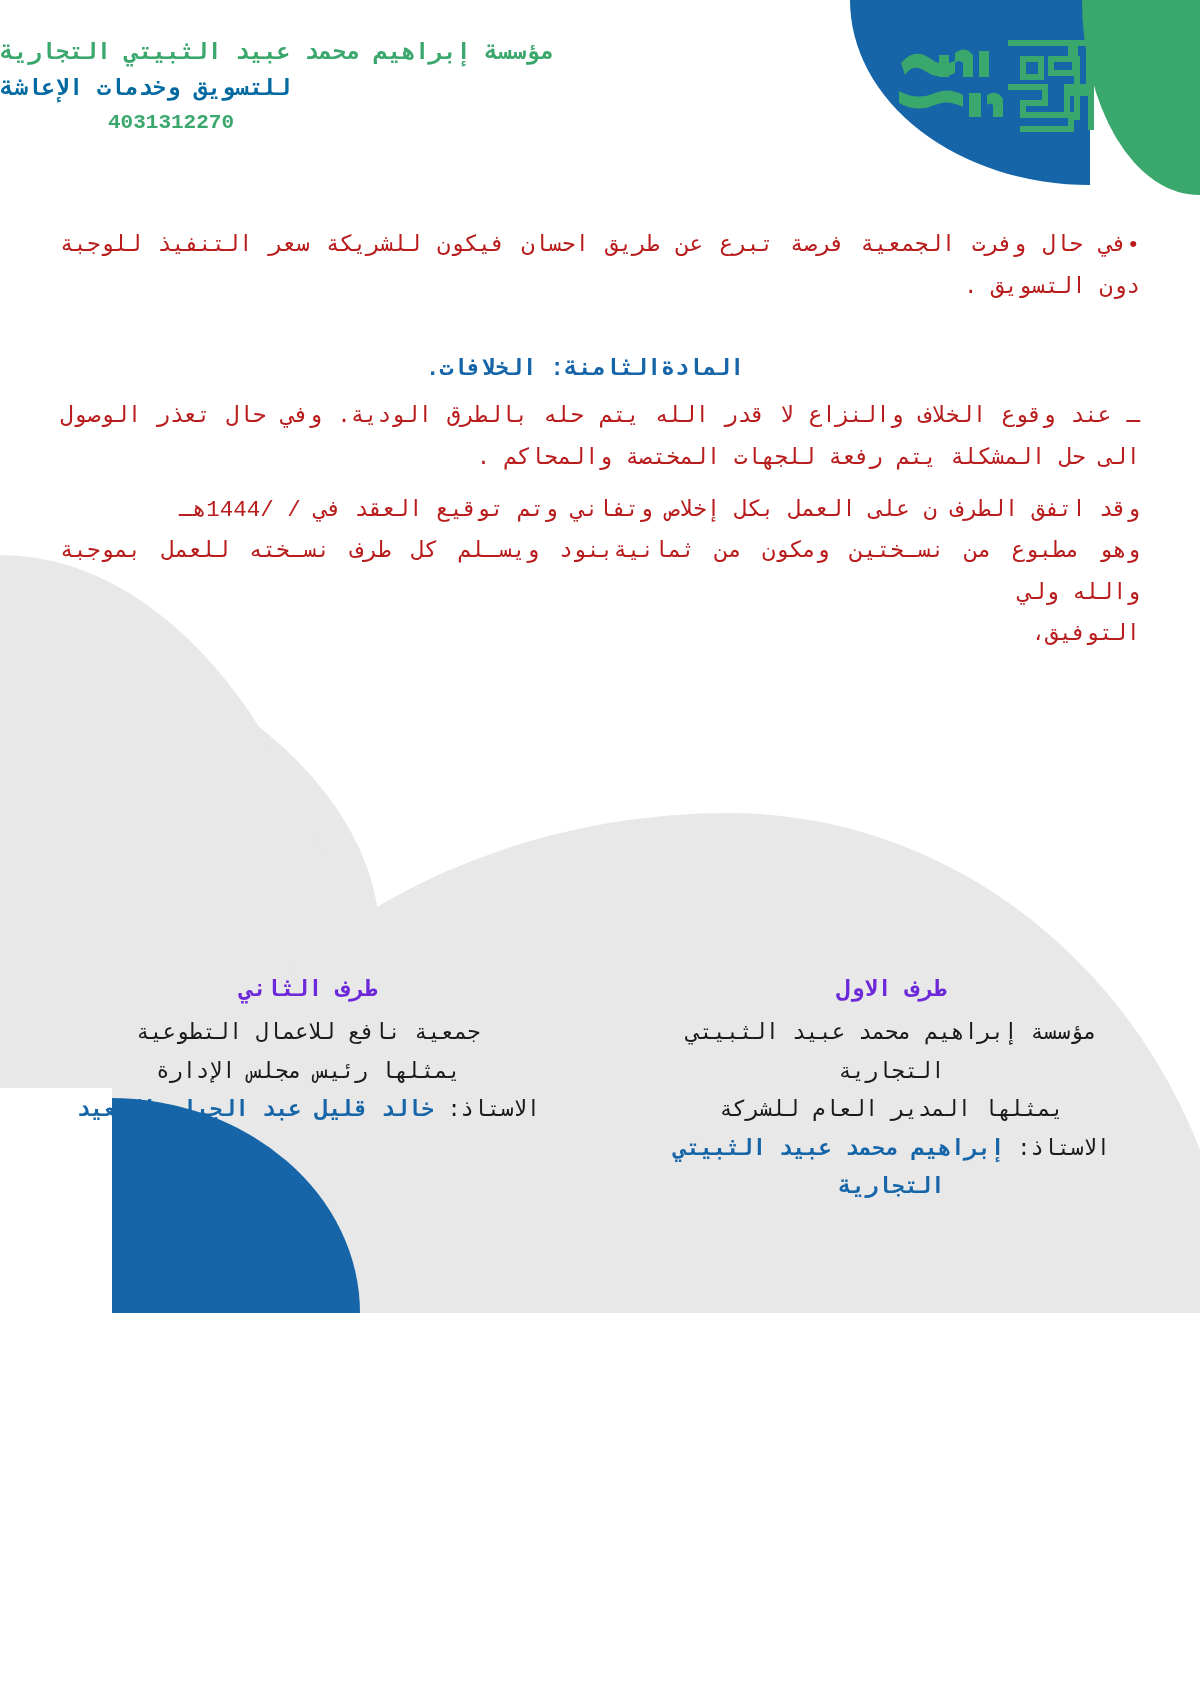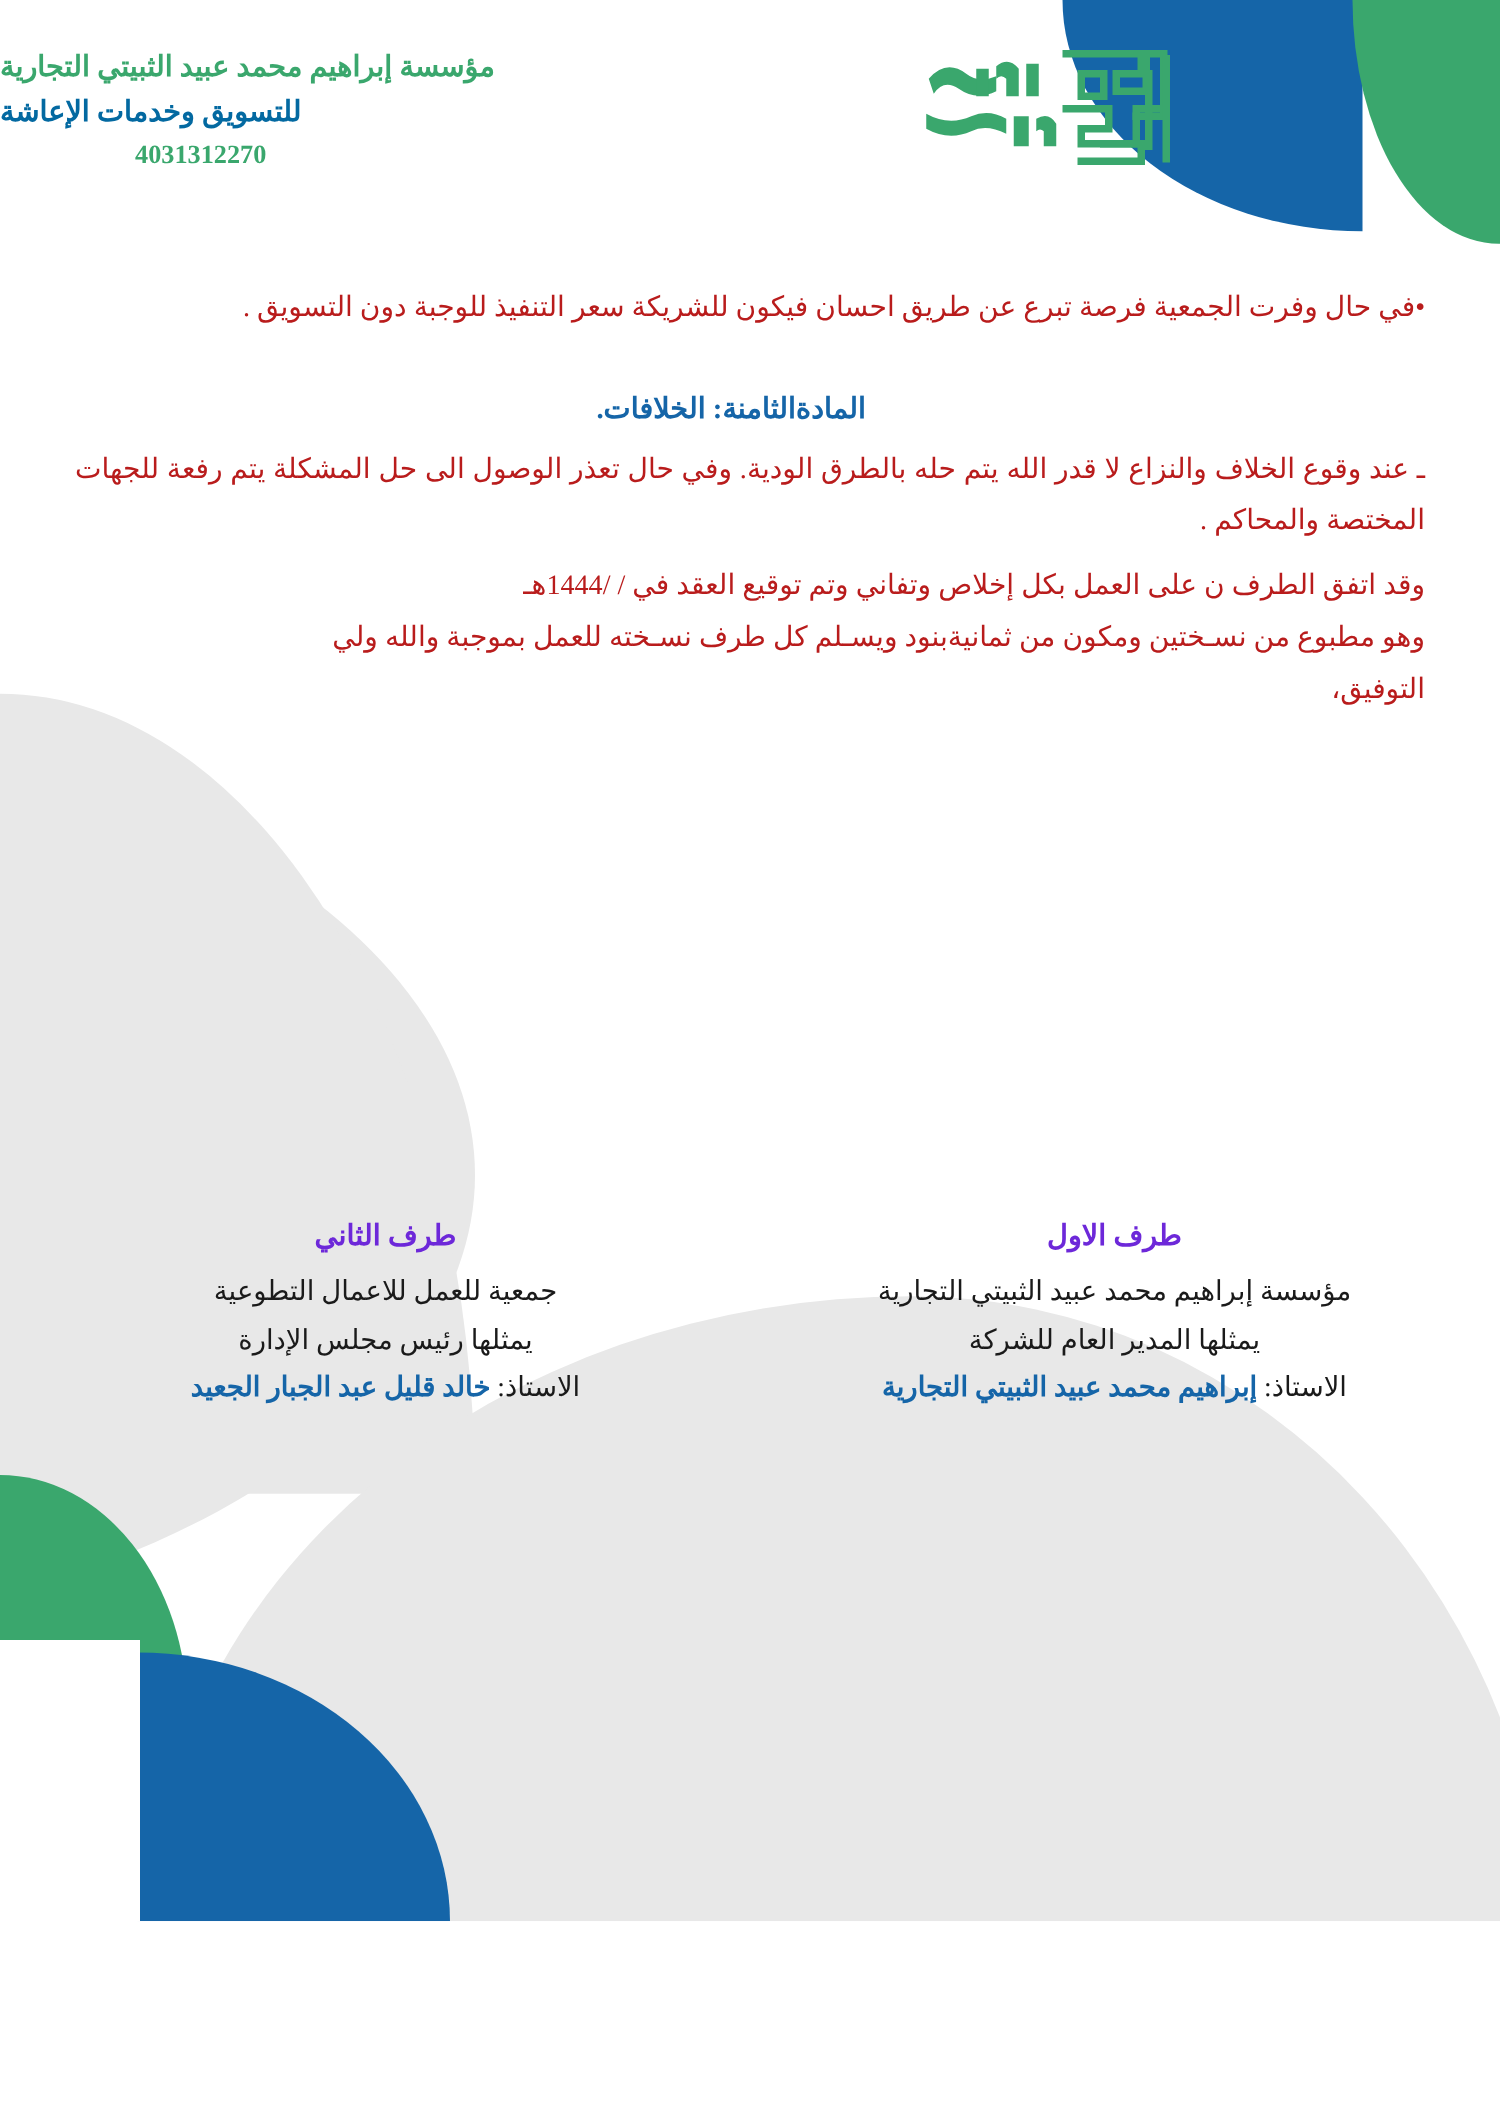--- a/index.html
+++ b/index.html
@@ -3,24 +3,24 @@
 <meta charset="utf-8">
 <style>
   html, body {
     margin: 0;
     padding: 0;
     background: #ffffff;
   }
   .page {
     position: relative;
     width: 1200px;
-    height: 1537px;
+    height: 1313px;
     background: #ffffff;
     overflow: hidden;
-    font-family: Liberation Serif, serif;
+    font-family: Liberation Mono, monospace;
   }
 
   
   .deco { position: absolute; pointer-events: none; }
 
   
   .deco-top-blue {
     top: 0; right: 110px;
     width: 240px; height: 185px;
     background: #1565a8;
@@ -257,21 +257,21 @@
       <div class="sig-line">مؤسسة إبراهيم محمد عبيد الثبيتي التجارية</div>
       <div class="sig-line">يمثلها المدير العام للشركة</div>
       <div class="sig-name-row">
         <span>الاستاذ:</span>
         <span class="sig-name">إبراهيم محمد عبيد الثبيتي التجارية</span>
       </div>
     </div>
 
     <div class="sig-col">
       <div class="sig-title">طرف الثاني</div>
-      <div class="sig-line">جمعية للعمل للاعمال التطوعية</div>
+      <div class="sig-line">جمعية نافع للاعمال التطوعية</div>
       <div class="sig-line">يمثلها رئيس مجلس الإدارة</div>
       <div class="sig-name-row">
         <span>الاستاذ:</span>
         <span class="sig-name">خالد قليل عبد الجبار الجعيد</span>
       </div>
     </div>
   </div>
 
 </div>
 

